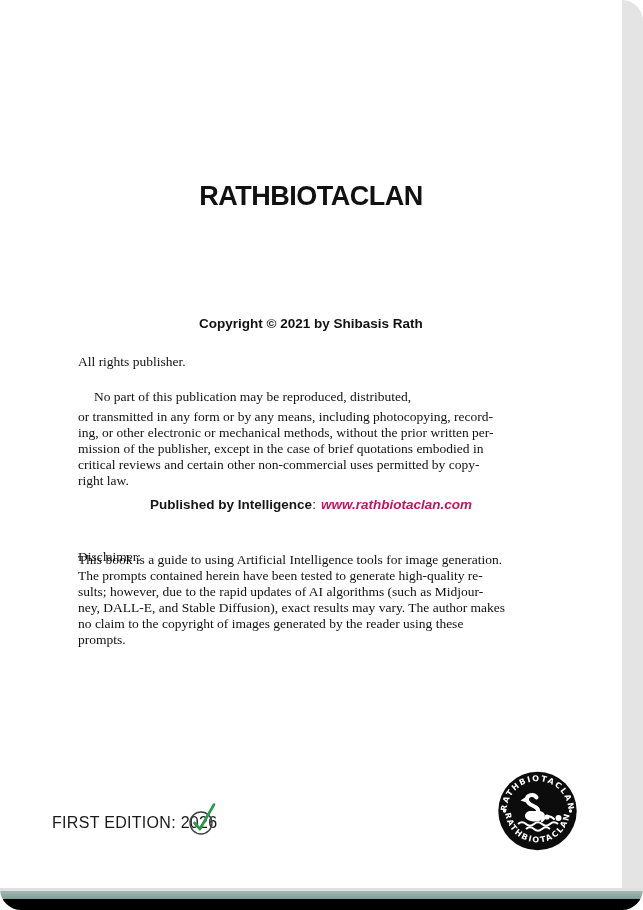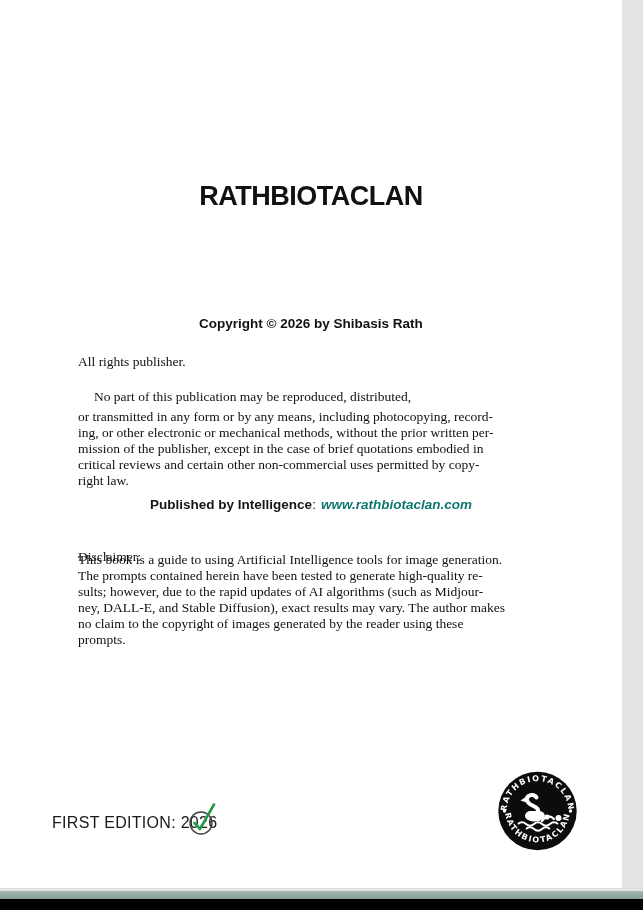--- a/index.html
+++ b/index.html
@@ -1,17 +1,17 @@
 <!DOCTYPE html>
 <html><head>
 <meta charset="utf-8">
 <style>
   html,body{margin:0;padding:0;background:#ffffff;}
   .stage{position:relative;width:643px;height:910px;overflow:hidden;background:#ffffff;
-         font-family:"Liberation Sans",sans-serif;}
+         font-family:"Liberation Sans",sans-serif;border-radius:21px;}
   .page{position:absolute;left:0;top:0;width:622px;height:888px;background:#ffffff;}
   .gutter{position:absolute;left:622px;top:0;width:21px;height:888px;background:#e4e4e4;}
   .band{position:absolute;left:0;width:643px;}
   .band.light{top:888px;height:3px;background:#dfe1e0;}
   .band.teal{top:891px;height:8px;background:linear-gradient(#a3b8b3,#829d96);}
   .band.black{top:899px;height:11px;background:#000000;}
 
   .centered{position:absolute;left:0;width:622px;text-align:center;color:#111;}
   .book-title{top:181px;font-size:27px;font-weight:700;letter-spacing:-0.5px;line-height:30px;}
   .section-heading{top:257px;font-size:19px;font-weight:700;letter-spacing:-0.2px;line-height:22px;}
@@ -23,36 +23,36 @@
   .nopart{top:389px;margin-left:16px;}
   .para{white-space:pre-line;}
   .repro-body{top:409px;}
   .disclaimer-label{top:549px;}
   .disclaimer-body{top:552px;}
 
   .publisher{position:absolute;left:0;top:497px;width:622px;text-align:center;
              font-size:13.5px;color:#161616;}
   .publisher .bold{font-weight:700;}
   .publisher .sep{font-weight:400;}
-  .publisher .link{font-weight:700;font-style:italic;color:#0f766e;text-decoration:none;margin-left:5px;}
+  .publisher .link{font-weight:700;font-style:italic;color:#be185d;text-decoration:none;margin-left:5px;}
 
   .edition{position:absolute;left:52px;top:814px;font-size:16px;letter-spacing:0.3px;
            color:#1a1a1a;font-weight:400;}
   .check{position:absolute;left:184px;top:800px;}
   .logo{position:absolute;left:497px;top:771px;}
   .logo text{font-family:"DejaVu Sans",sans-serif;font-weight:700;}
 </style>
 </head>
 <body>
 
 <div class="stage">
   <div class="page">
 
     <div class="centered book-title">RATHBIOTACLAN</div>
-    <div class="centered copyright-line">Copyright © 2026 by Shibasis Rath</div>
+    <div class="centered copyright-line">Copyright © 2021 by Shibasis Rath</div>
 
     <div class="serif rights">All rights publisher.</div>
     <div class="serif nopart">No part of this publication may be reproduced, distributed,</div>
     <div class="serif para repro-body">or transmitted in any form or by any means, including photocopying, record-
 ing, or other electronic or mechanical methods, without the prior written per-
 mission of the publisher, except in the case of brief quotations embodied in
 critical reviews and certain other non-commercial uses permitted by copy-
 right law.</div>
 
     <div class="publisher"><span class="bold">Published by Intelligence</span><span class="sep">:</span><a class="link">www.rathbiotaclan.com</a></div>

